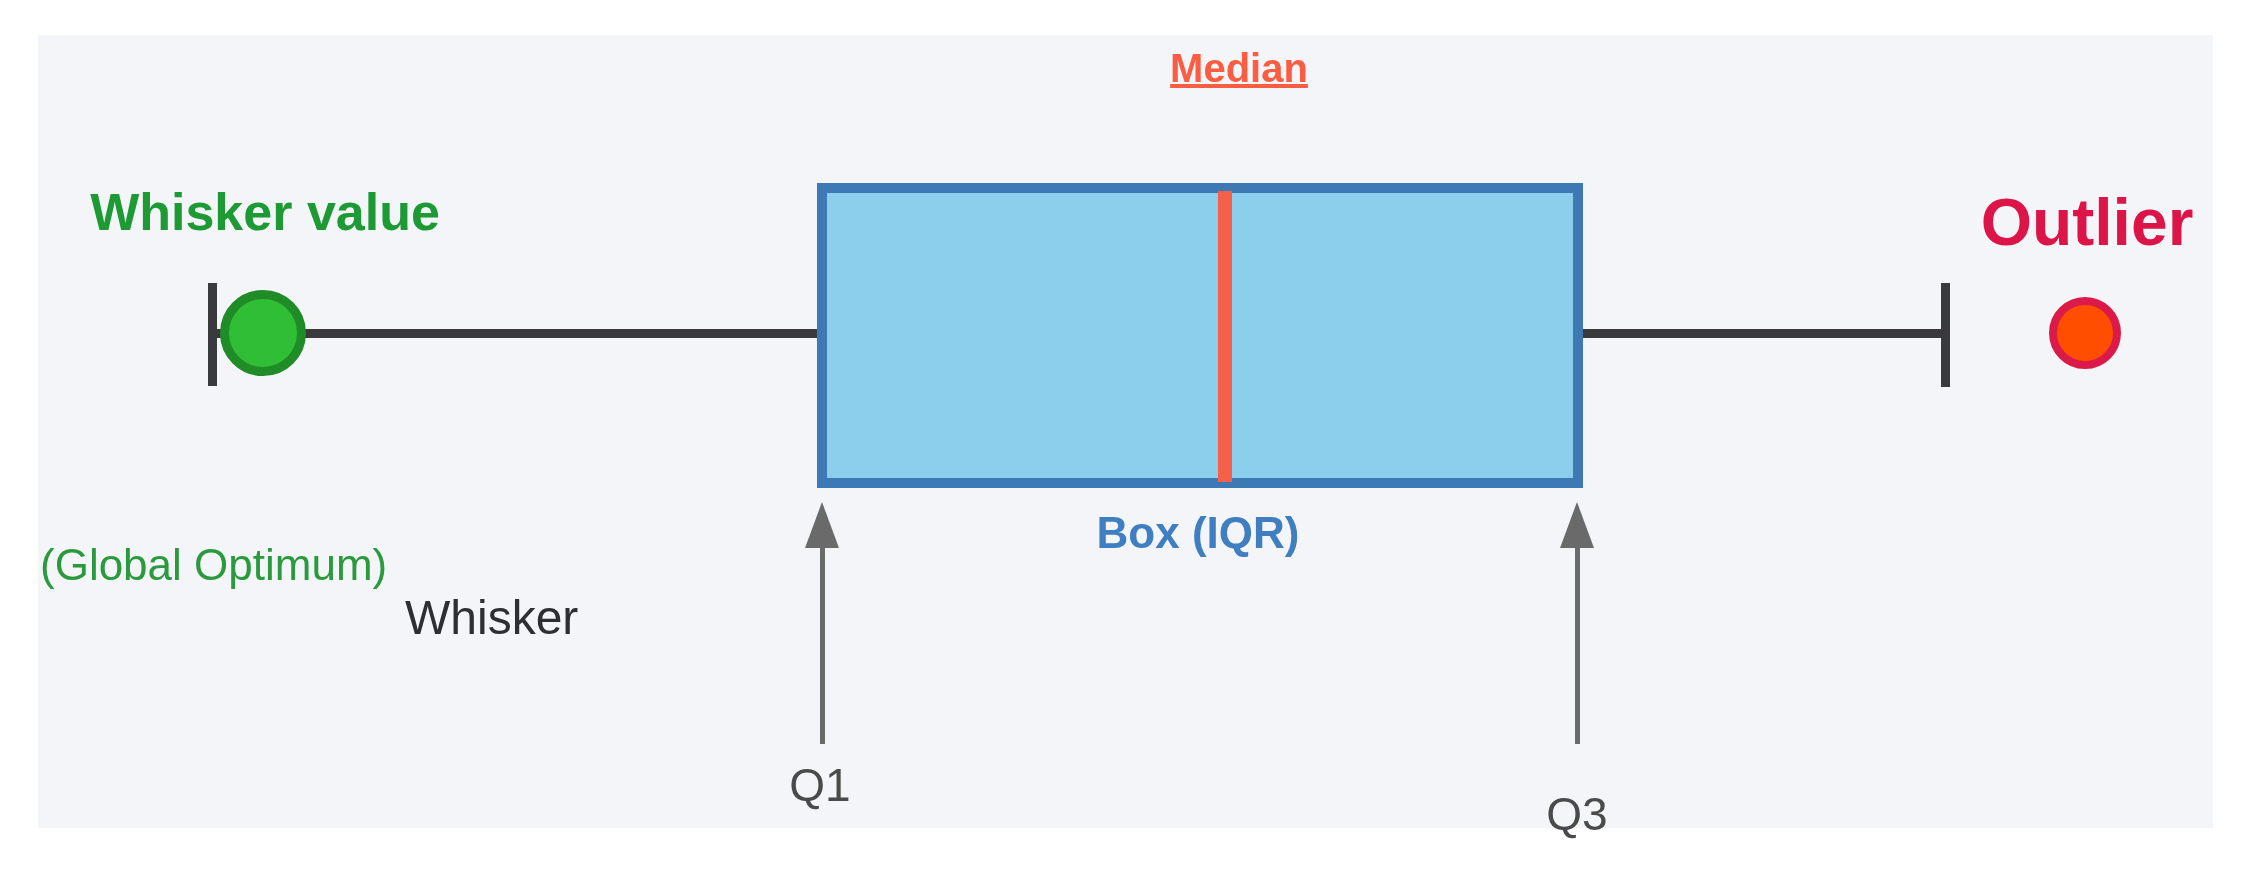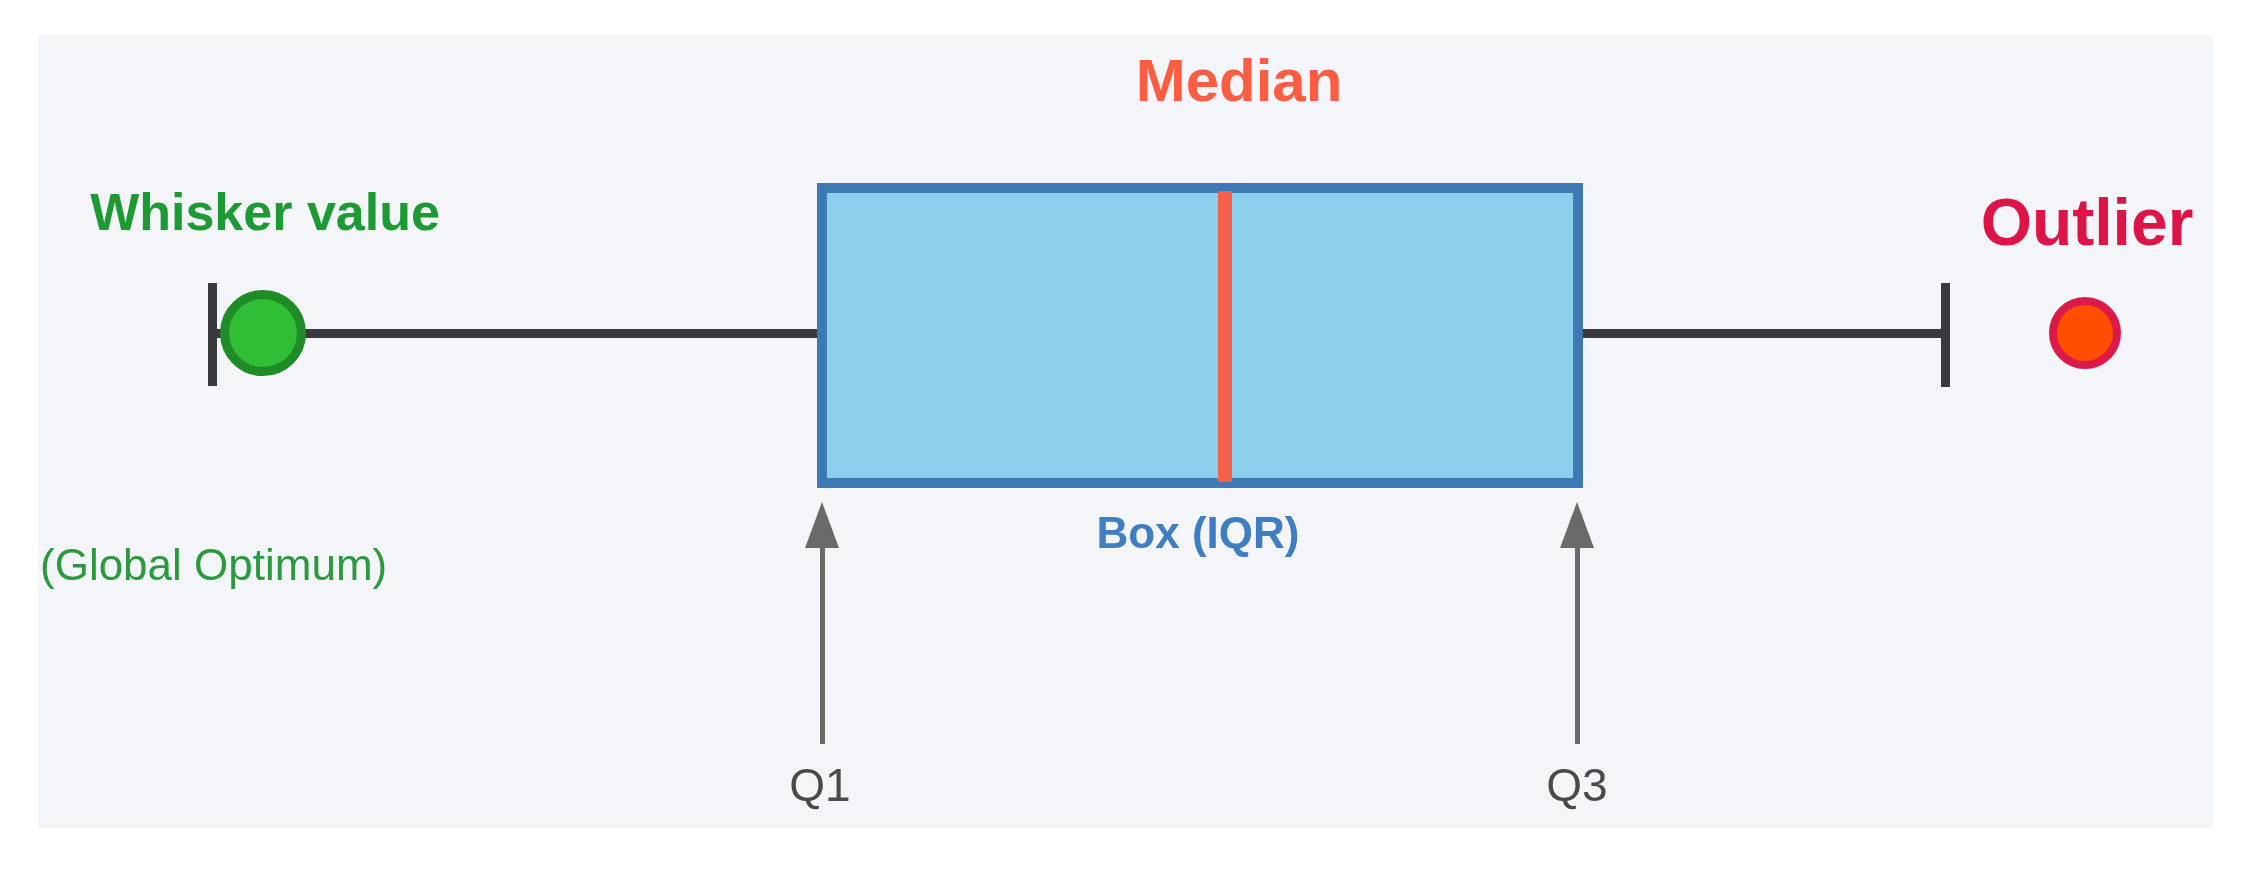--- a/index.html
+++ b/index.html
@@ -29,29 +29,29 @@
   .stage { position: absolute; left: 0; top: 0; width: 2248px; height: 869px; }
 
   .panel {
     position: absolute; left: 38px; top: 35px; width: 2175px; height: 793px;
     background: var(--panel-bg);
   }
 
   .label { position: absolute; white-space: nowrap; }
   .label.centered { transform: translateX(-50%); }
 
-  .median-label { left: 1239px; top: 46px; font-size: 60px; font-weight: bold; color: var(--median-text); }
+  .median-label { left: 1239px; top: 46px; font-size: 40px; font-weight: bold; color: var(--median-text); text-decoration: underline; }
   .lowest-label { left: 265px; top: 182px; font-size: 52px; font-weight: bold; color: var(--green-text); }
   .outlier-label { left: 2087px; top: 184px; font-size: 66px; font-weight: bold; color: var(--outlier-text); }
   .global-optimum-label { left: 40px; top: 540px; font-size: 44px; color: var(--green-text-light); }
   .whisker-label { left: 405px; top: 590px; font-size: 48px; color: var(--dark-text); }
   .box-iqr-label { left: 1198px; top: 508px; font-size: 44px; font-weight: bold; color: var(--box-label); }
   .q-label { font-size: 46px; color: var(--q-label); top: 758px; }
   .q1-label { left: 820px; }
-  .q3-label { left: 1577px; }
+  .q3-label { left: 1577px; margin-top: 29px; }
 
   
   .iqr-box {
     position: absolute; left: 817px; top: 183px; width: 766px; height: 305px;
     background: var(--box-fill); border: 10px solid var(--box-border);
   }
   .median-line {
     position: absolute; left: 1218px; top: 191px; width: 14px; height: 291px;
     background: var(--median-line);
   }
@@ -92,20 +92,21 @@
   <div class="panel"></div>
 
   <div class="label centered median-label">Median</div>
 
   <div class="label centered lowest-label">Whisker value</div>
 
   <div class="label centered outlier-label">Outlier</div>
 
   <div class="label global-optimum-label">(Global Optimum)</div>
 
+  <div class="label whisker-label">Whisker</div>
 
   <div class="label centered box-iqr-label">Box (IQR)</div>
 
   <div class="label centered q-label q1-label">Q1</div>
 
   <div class="label centered q-label q3-label">Q3</div>
 
   <div class="whisker-line whisker-left"></div>
   <div class="whisker-line whisker-right"></div>
   <div class="whisker-cap cap-left"></div>

